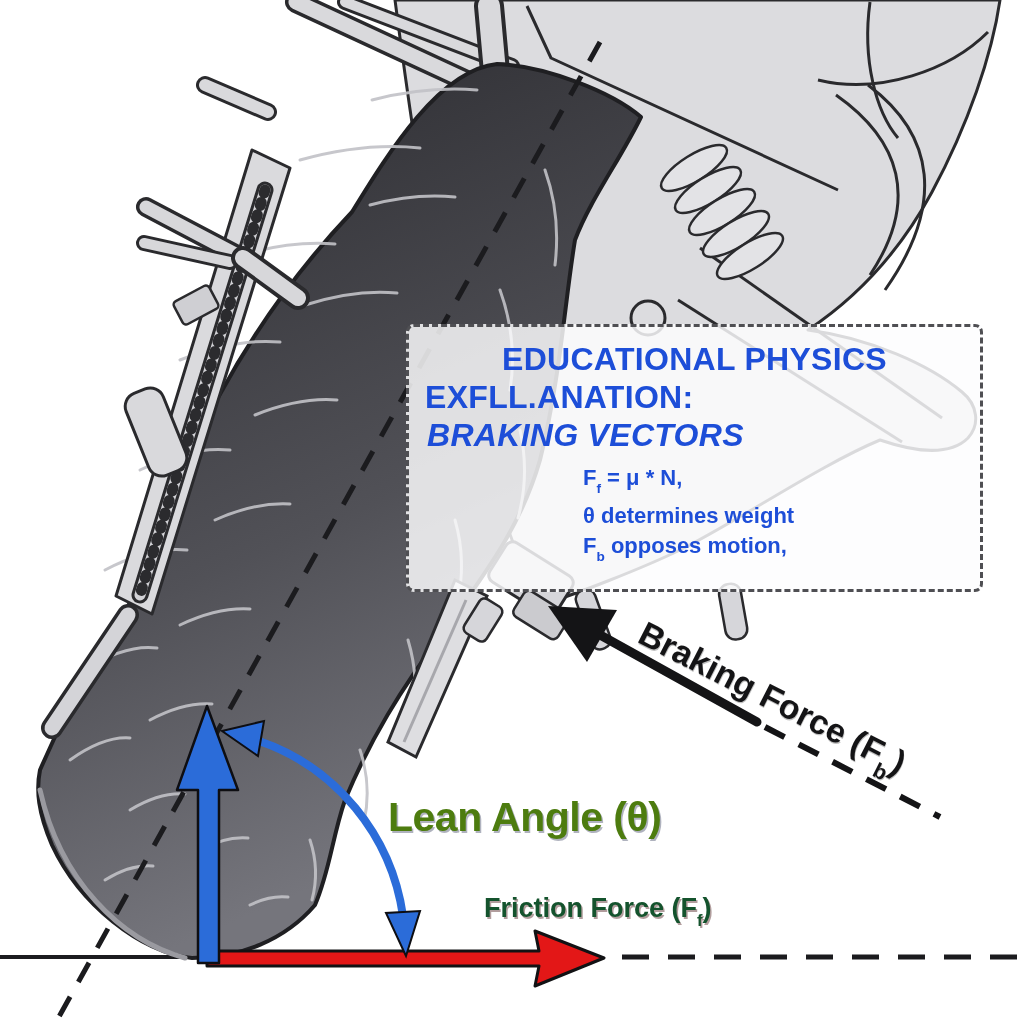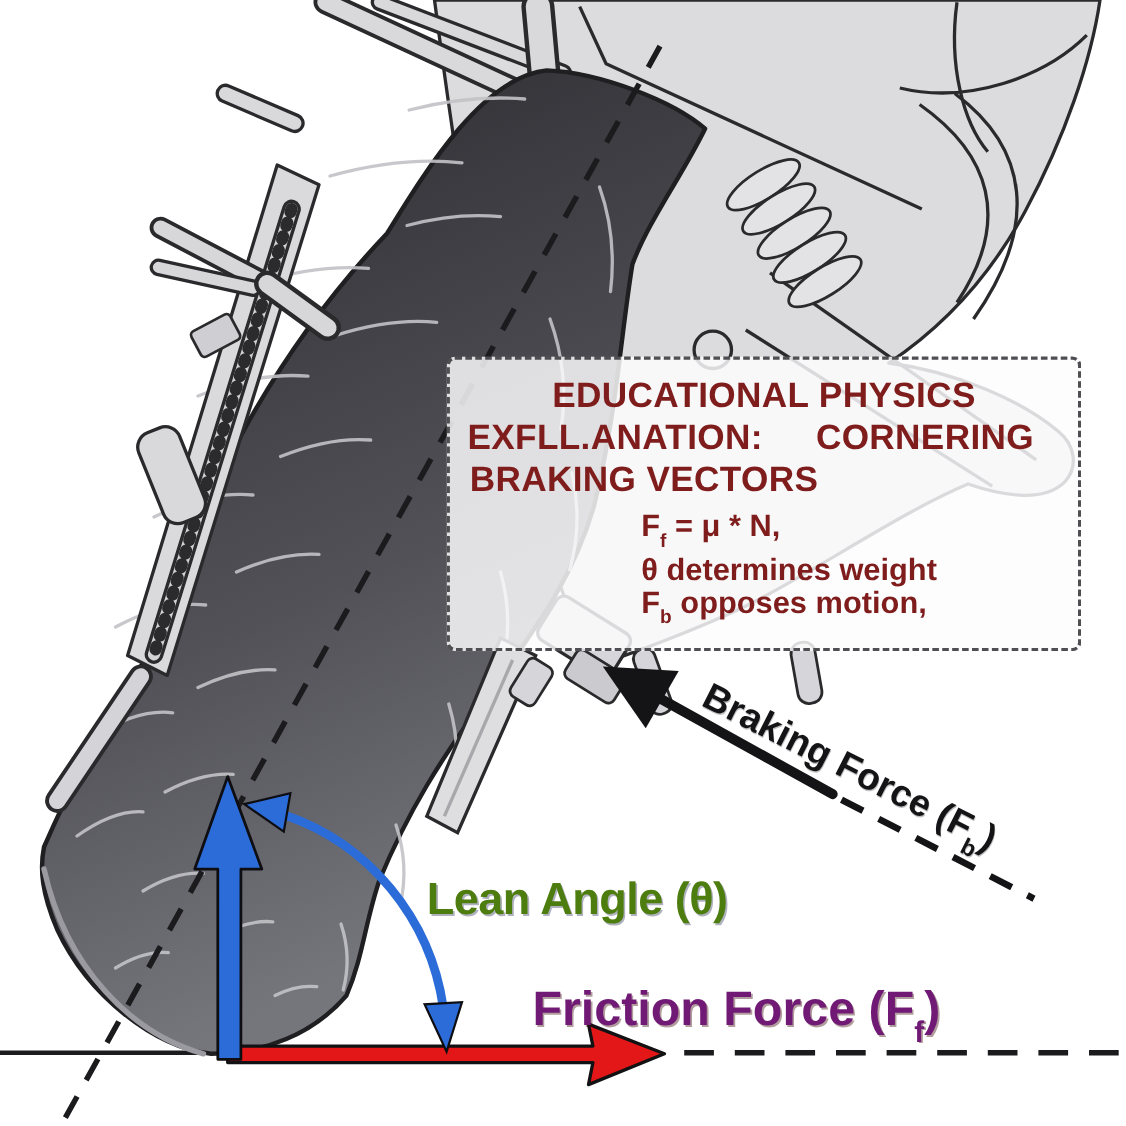--- a/index.html
+++ b/index.html
@@ -9,38 +9,38 @@
     font-family:"Liberation Sans","DejaVu Sans",sans-serif;
   }
   .stage svg{position:absolute;left:0;top:0;z-index:1;}
 
   
   .infobox{
     position:absolute;left:406px;top:324px;width:577px;height:268px;
     box-sizing:border-box;
     border:3px dashed #4f4f53;border-radius:8px;
     background:rgba(253,253,254,0.84);
-    z-index:2;color:#7f1d1d;font-weight:700;
+    z-index:2;color:#1d4ed8;font-weight:700;
     padding:13px 16px 0 16px;
   }
   .ib-heading{font-size:32px;line-height:38px;letter-spacing:.3px;}
   .ib-l1{text-align:center;}
   .ib-l2{display:flex;justify-content:space-between;padding-right:24px;gap:16px;}
-  .ib-l3{text-align:left;padding-left:2px;}
-  .ib-eqs{margin:9px 0 0 158px;font-size:28px;line-height:30px;}
+  .ib-l3{text-align:left;padding-left:2px;font-style:italic;}
+  .ib-eqs{margin:9px 0 0 158px;font-size:22px;line-height:30px;}
   .ib-eqs sub,.lbl sub{font-size:.62em;position:relative;top:.18em;font-weight:700;}
 
   
   .lbl{position:absolute;z-index:3;font-weight:700;white-space:nowrap;}
   .lbl-lean{
     left:388px;top:794px;font-size:41px;letter-spacing:-.5px;color:#4d7c0f;
     text-shadow:1.5px 1.5px 0 rgba(25,35,70,.35);
   }
   .lbl-friction{
-    left:484px;top:893px;font-size:44px;color:#701a75;
+    left:484px;top:893px;font-size:27px;color:#14532d;
     text-shadow:1.5px 1.5px 0 rgba(60,10,10,.4);
   }
   .lbl-braking{
     left:650px;top:614px;font-size:34px;color:#141416;
     transform:rotate(27deg);transform-origin:0 0;
     text-shadow:1px 1px 0 rgba(0,0,0,.25);
   }
 </style>
 </head>
 <body>
@@ -195,21 +195,20 @@
       <polygon points="222,731 264,721 258,756" fill="#2b6cd9" stroke="#0e0e12" stroke-width="2"></polygon>
       <polygon points="406,956 420,911 386,913" fill="#2b6cd9" stroke="#0e0e12" stroke-width="2"></polygon>
     </g>
   </svg>
 
   <div class="infobox">
     <div class="ib-heading">
       <div class="ib-l1">EDUCATIONAL PHYSICS</div>
       <div class="ib-l2">
         <span>EXFLL.ANATION:</span>
-        <span>CORNERING</span>
       </div>
       <div class="ib-l3">BRAKING VECTORS</div>
     </div>
     <div class="ib-eqs">
       <div class="eq-line"><span>F</span><sub>f</sub><span> = μ * N,</span></div>
       <div class="eq-line">θ determines weight</div>
       <div class="eq-line"><span>F</span><sub>b</sub><span> opposes motion,</span></div>
     </div>
   </div>
 

